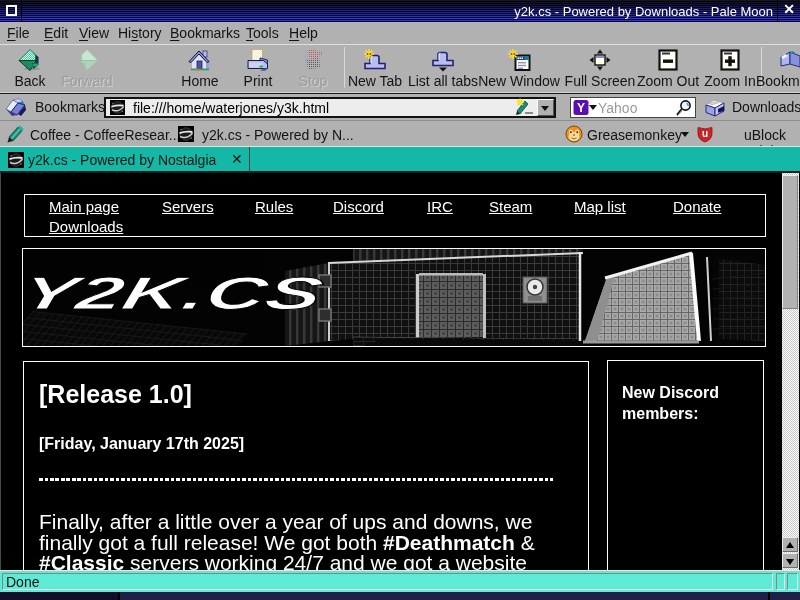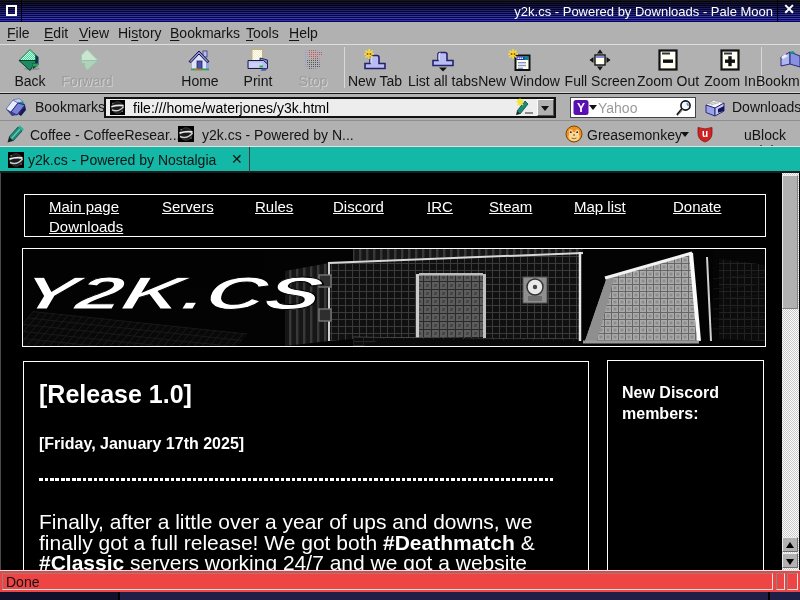--- a/index.html
+++ b/index.html
@@ -62,21 +62,21 @@
 #scroll{position:absolute;left:781px;top:0px;width:17px;height:397px;
  background:repeating-conic-gradient(#c9c9c9 0% 25%, #fdfdfd 0% 50%) 0 0/2px 2px;}
 #thumb{position:absolute;left:0;top:2px;width:16px;height:134px;background:#b1b1b1;border:1px solid #808080;border-top-color:#ececec;border-left-color:#ececec;}
 .sbtn{position:absolute;left:0;width:16px;height:15px;background:#b1b1b1;border:1px solid #6e6e6e;border-top-color:#ececec;border-left-color:#ececec;}
 .sbtn:after{content:"";position:absolute;left:3px;}
 #sb-up{top:364px;}
 #sb-up:after{top:4px;border:4px solid transparent;border-bottom:6px solid #000;border-top:none;}
 #sb-dn{top:380px;}
 #sb-dn:after{top:5px;border:4px solid transparent;border-top:6px solid #000;border-bottom:none;}
 
-#status{left:0;top:570px;width:800px;height:22px;background:#ef4444;border-top:1px solid #e8e8e8;}
+#status{left:0;top:570px;width:800px;height:22px;background:#5eead4;border-top:1px solid #e8e8e8;}
 #status .panel{position:absolute;top:2px;height:17px;border:1px solid #868686;border-bottom-color:#e5e5e5;border-right-color:#e5e5e5;}
 #donetxt{position:absolute;left:6px;top:3px;font-size:14px;color:#111;}
 
 #bottom{left:0;top:592px;width:800px;height:8px;background:#1e1e46;}
 #bottom .seg{position:absolute;top:0;height:8px;}
 </style></head>
 <body>
 
 <div class="abs" id="titlebar">
   <div class="scan"></div>

